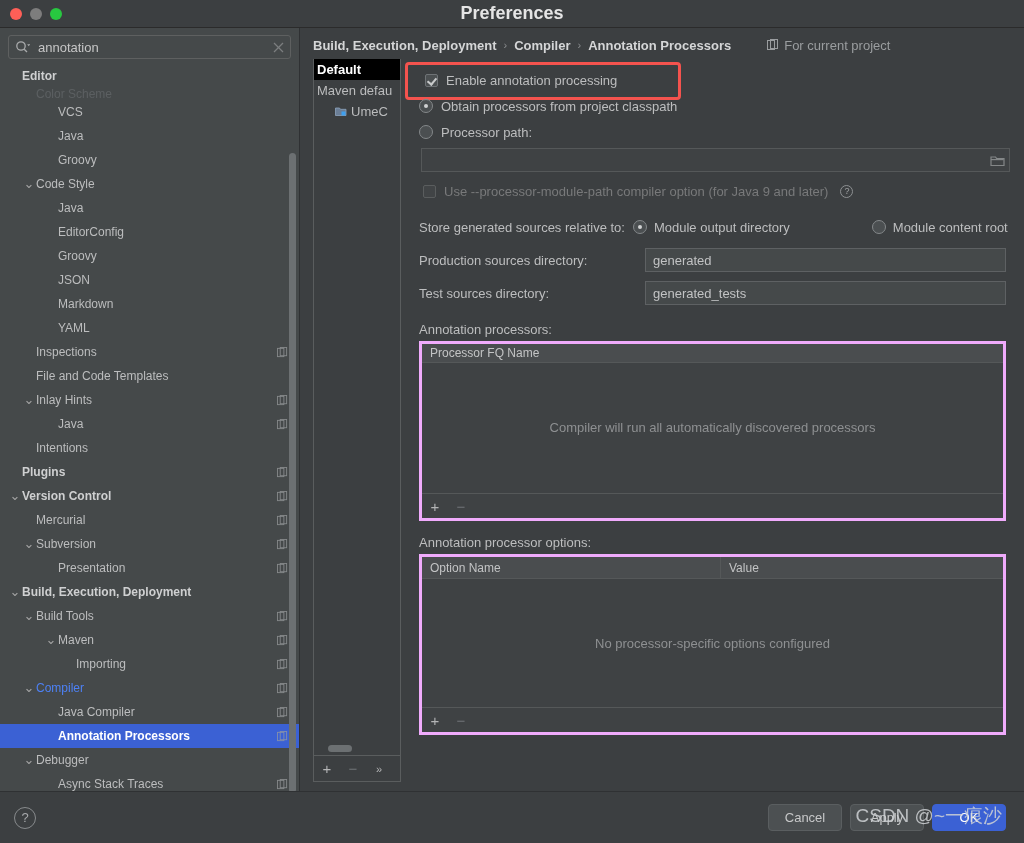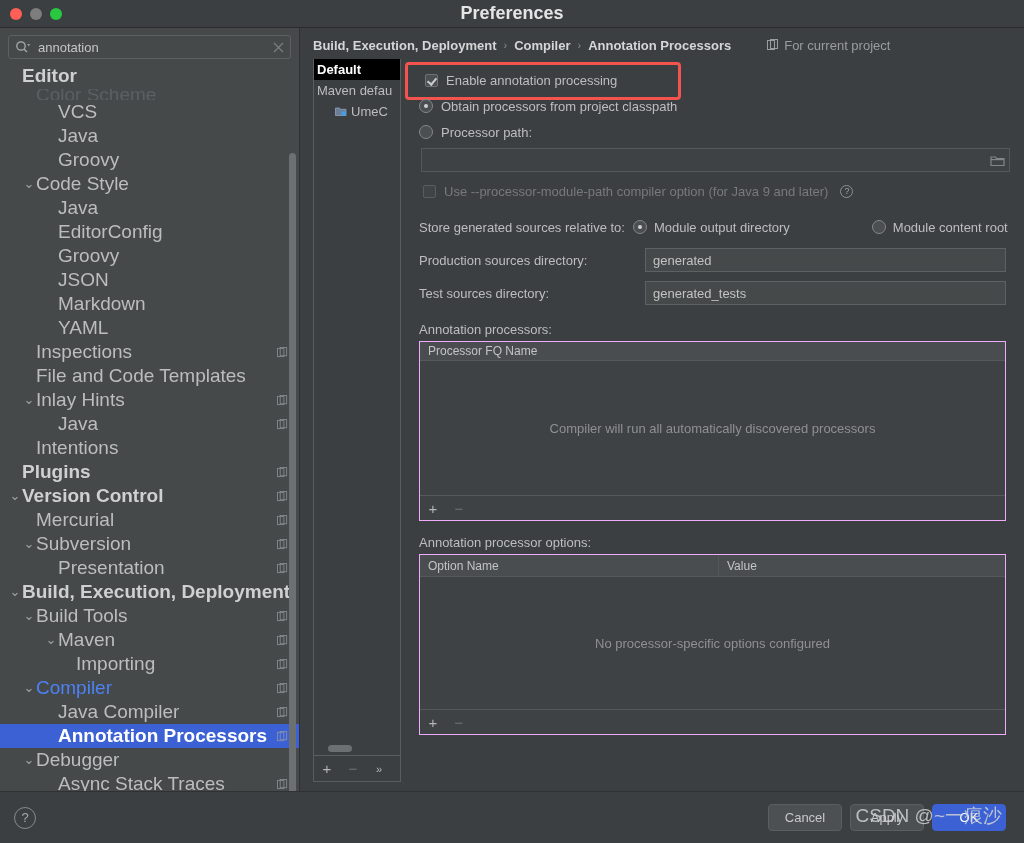--- a/index.html
+++ b/index.html
@@ -117,21 +117,21 @@
     flex: 0 0 14px;
     text-align: center;
     font-size: 9px;
     color: #a4a4a4;
     line-height: 1;
   }
   .tree-row .label {
     flex: 1 1 auto;
     overflow: hidden;
     text-overflow: ellipsis;
-    font-size: 19px;
+    font-size: 12px;
     color: #bcbdbe;
   }
   .tree-row.bold .label { font-weight: bold; color: #cfd0d1; }
   .tree-row.blue .label { color: #4d81f5; }
   .tree-row.selected { background: #3b61d4; }
   .tree-row.selected .label { color: #ffffff; font-weight: bold; }
   .tree-row.cutoff .label { color: #6e7275; }
   .proj-icon { flex: 0 0 14px; margin-left: 4px; opacity: .75; }
 
   
@@ -376,21 +376,21 @@
     height: 30px;
     padding-left: 2px;
     margin-top: 3px;
   }
   .field-row .flabel { width: 226px; flex: 0 0 226px; font-size: 13px; color: #bdbebf; }
   .field-row .textfield { flex: 1 1 auto; }
 
   .section-label { font-size: 13px; color: #bdbebf; margin: 14px 0 4px 2px; }
 
   .table-box {
-    border: 1px solid #f0abfc;
+    border: 3px solid #f0abfc;
     background: #3f4244;
     display: flex;
     flex-direction: column;
     margin-left: 2px;
   }
   .table-head {
     height: 22px;
     background: #4a4d4f;
     border-bottom: 1px solid #555859;
     display: flex;

